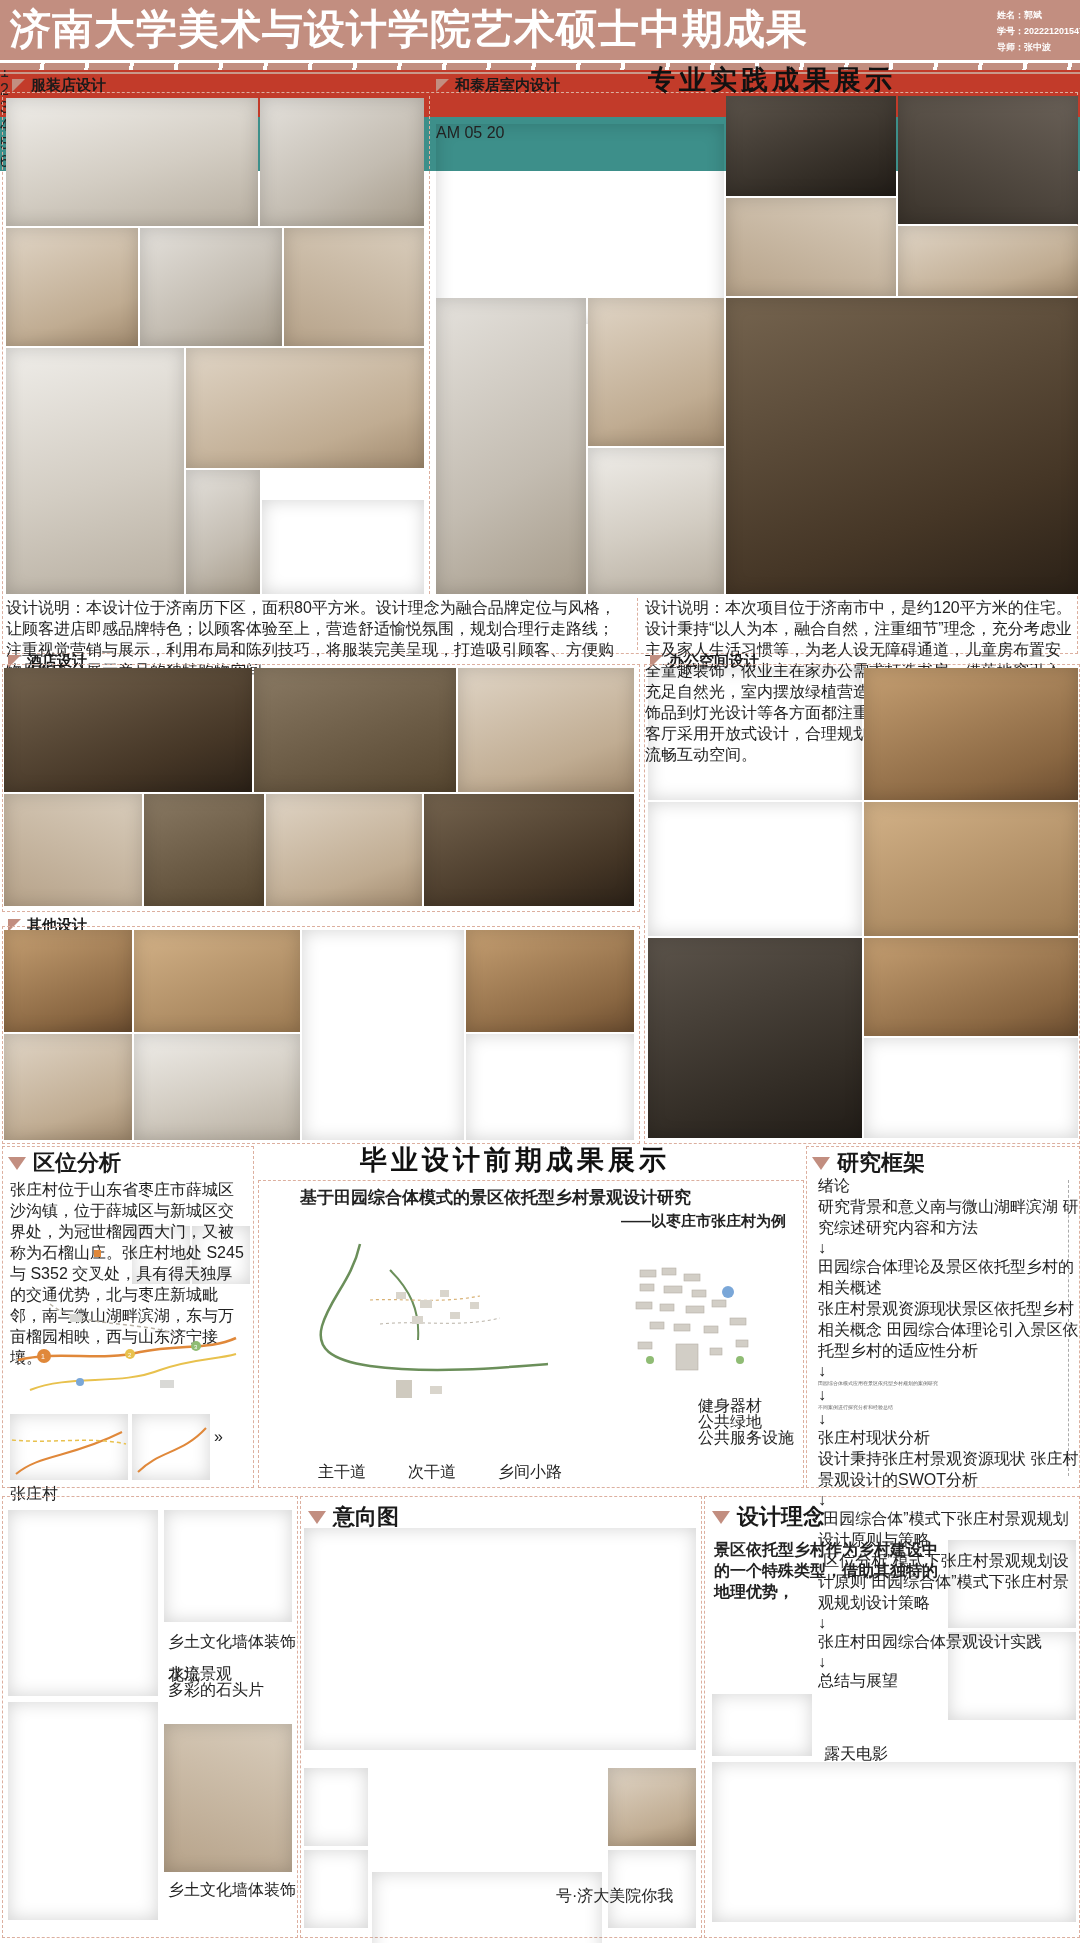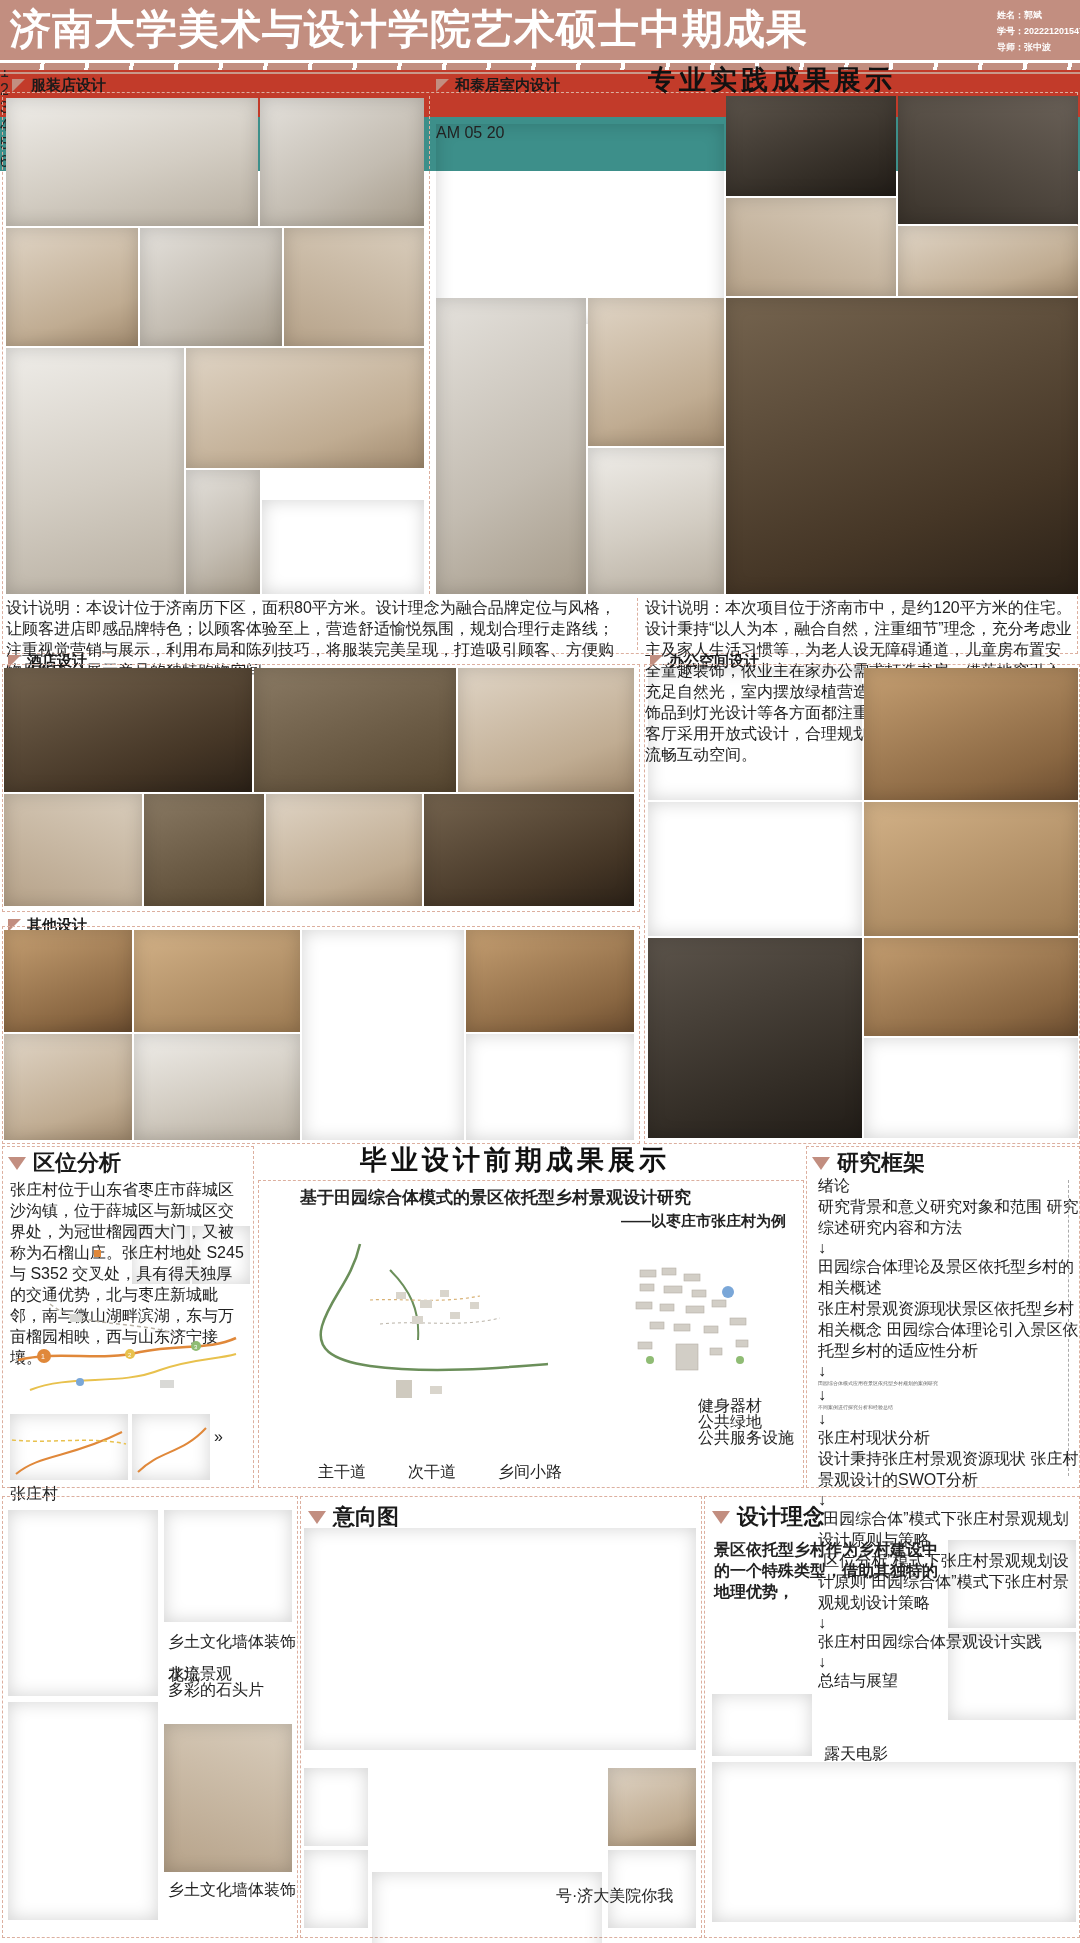--- a/index.html
+++ b/index.html
@@ -286,21 +286,21 @@
   </div>
 
   <div class="abs frame" style="left:806px;top:1146px;width:272px;height:340px;"></div>
   <div class="abs sec-h2" style="left:812px;top:1148px;">
     <span class="tri2"></span>
     <span>研究框架</span>
   </div>
   <div class="abs" id="flow" style="left:818px;top:1176px;">
     <div class="fbox">绪论</div>
     <div class="frow">
-      <span>研究背景和意义</span><span>研究对象和范围</span>
+      <span>研究背景和意义</span><span>南与微山湖畔滨湖</span>
       <span>研究综述</span><span>研究内容和方法</span>
     </div>
     <div class="farr">↓</div>
     <div class="fbox">田园综合体理论及景区依托型乡村的相关概述</div>
     <div class="frow">
       <span>张庄村景观资源现状</span><span>景区依托型乡村相关概念</span>
       <span>田园综合体理论引入景区依托型乡村的适应性分析</span>
     </div>
     <div class="farr">↓</div>
     <div style="font-size:5px;color:#666;">田园综合体模式应用在景区依托型乡村规划的案例研究</div>

